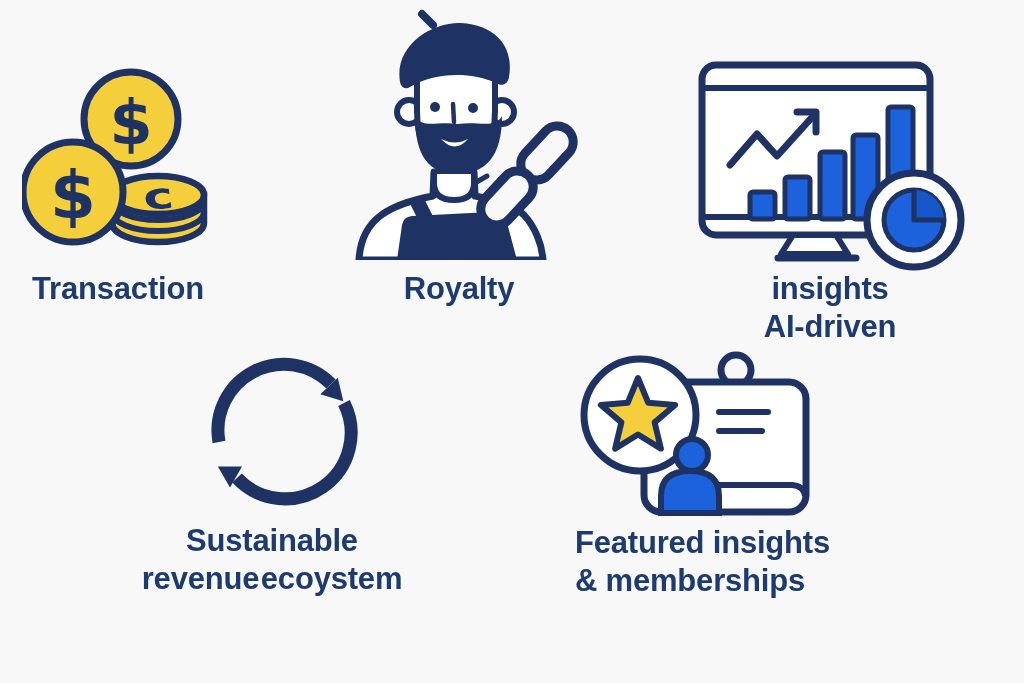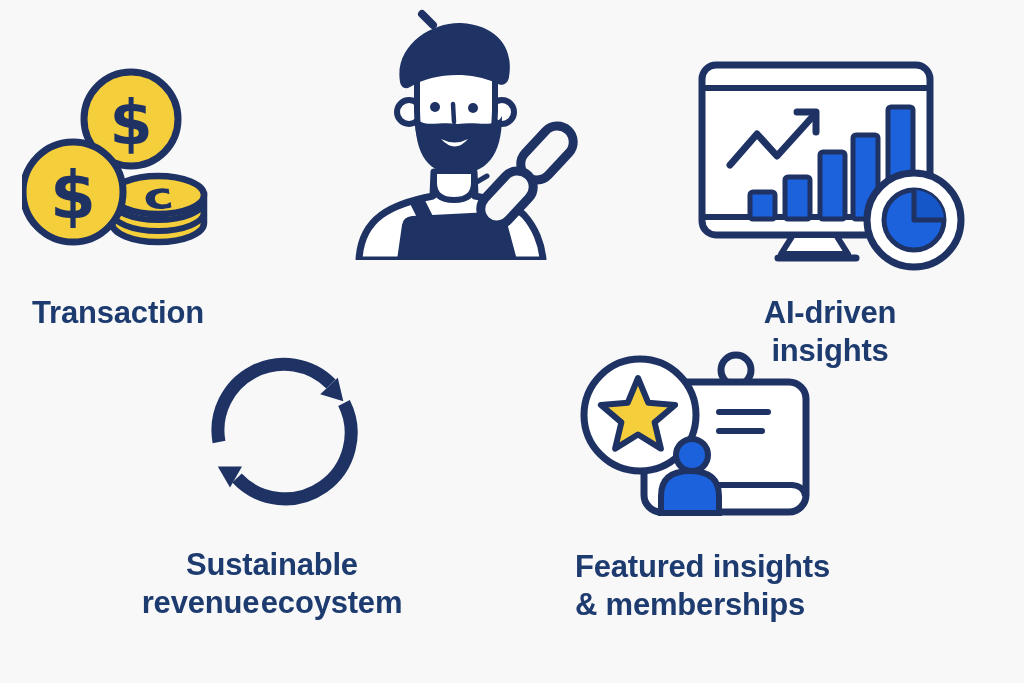--- a/index.html
+++ b/index.html
@@ -6,21 +6,21 @@
     --navy:#1e3264; --navy-text:#1d3b6f; --blue:#1b62dc; --blue-dark:#1557c9;
     --gold:#f5ce3b; --white:#ffffff; --bg:#f8f8f8;
   }
   *{margin:0;padding:0;box-sizing:border-box;}
   html,body{width:1024px;height:683px;overflow:hidden;}
   body{background:var(--bg);font-family:"Liberation Sans","DejaVu Sans",sans-serif;}
   .canvas{position:relative;width:1024px;height:683px;background:var(--bg);}
   .icon{position:absolute;}
   .label{
     position:absolute;color:var(--navy-text);font-weight:700;
-    font-size:31px;line-height:38px;letter-spacing:-0.2px;margin-top:24px;
+    font-size:31px;line-height:38px;letter-spacing:-0.2px;
   }
   .label.centered{text-align:center;}
   .tight{word-spacing:-0.22em;}
   
   .f-navy{fill:var(--navy);} .s-navy{stroke:var(--navy);}
   .f-white{fill:var(--white);} .f-gold{fill:var(--gold);}
   .f-blue{fill:var(--blue);} .f-blued{fill:var(--blue-dark);}
   .f-none{fill:none;} .f-bg{fill:var(--bg);}
   svg text{font-family:"DejaVu Sans","Liberation Sans",sans-serif;font-weight:bold;}
 </style>
@@ -84,20 +84,21 @@
         <line class="s-navy" x1="172" y1="179" x2="193" y2="158" stroke-width="7"></line>
         <g transform="rotate(-47 202 145)">
             <rect class="f-bg s-navy" stroke-width="9" x="171" y="129" width="62" height="32" rx="16"></rect>
           </g>
         <g transform="rotate(-47 162 190)">
             <rect class="f-bg s-navy" stroke-width="9" x="131" y="174" width="62" height="32" rx="16"></rect>
           </g>
       </g>
     </svg>
     <div class="label centered" style="left:339px;top:270px;width:240px;">
+      <div>Royalty</div>
     </div>
   </section>
 
   <section>
     <svg class="icon" style="left:688px;top:53px;" width="280" height="220" viewBox="0 0 280 220">
       <rect class="f-white s-navy" stroke-width="7" x="14" y="12" width="228" height="170" rx="14"></rect>
       <line class="s-navy" x1="14" y1="35" x2="242" y2="35" stroke-width="6"></line>
       <line class="s-navy" x1="14" y1="164" x2="242" y2="164" stroke-width="6"></line>
 
       <g class="f-none s-navy" stroke-width="7" stroke-linecap="round" stroke-linejoin="round">
@@ -117,22 +118,22 @@
       <line class="s-navy" x1="90" y1="205" x2="168" y2="205" stroke-width="7" stroke-linecap="round"></line>
 
       <g>
         <circle class="f-white s-navy" stroke-width="7" cx="226" cy="167" r="47"></circle>
         <circle class="f-blue s-navy" stroke-width="5" cx="226" cy="167" r="30"></circle>
         <path class="f-blued" d="M226,167 L226,137 A30,30 0 0 1 256,167 Z"></path>
         <path class="f-none s-navy" stroke-width="5" stroke-linejoin="round" d="M226,137 L226,167 L256,167"></path>
       </g>
     </svg>
     <div class="label centered" style="left:710px;top:270px;width:240px;">
+      <div>insights</div>
       <div>AI-driven</div>
-      <div>insights</div>
     </div>
   </section>
 
   <section>
     <svg class="icon" style="left:196px;top:341px;" width="178" height="178" viewBox="0 0 178 178">
       <g class="f-none s-navy" stroke-width="13">
         <path d="M23,101 A66,66 0 0 1 135,43"></path>
         <path d="M148,62 A66,66 0 0 1 41,137"></path>
       </g>
       <g class="f-navy">

